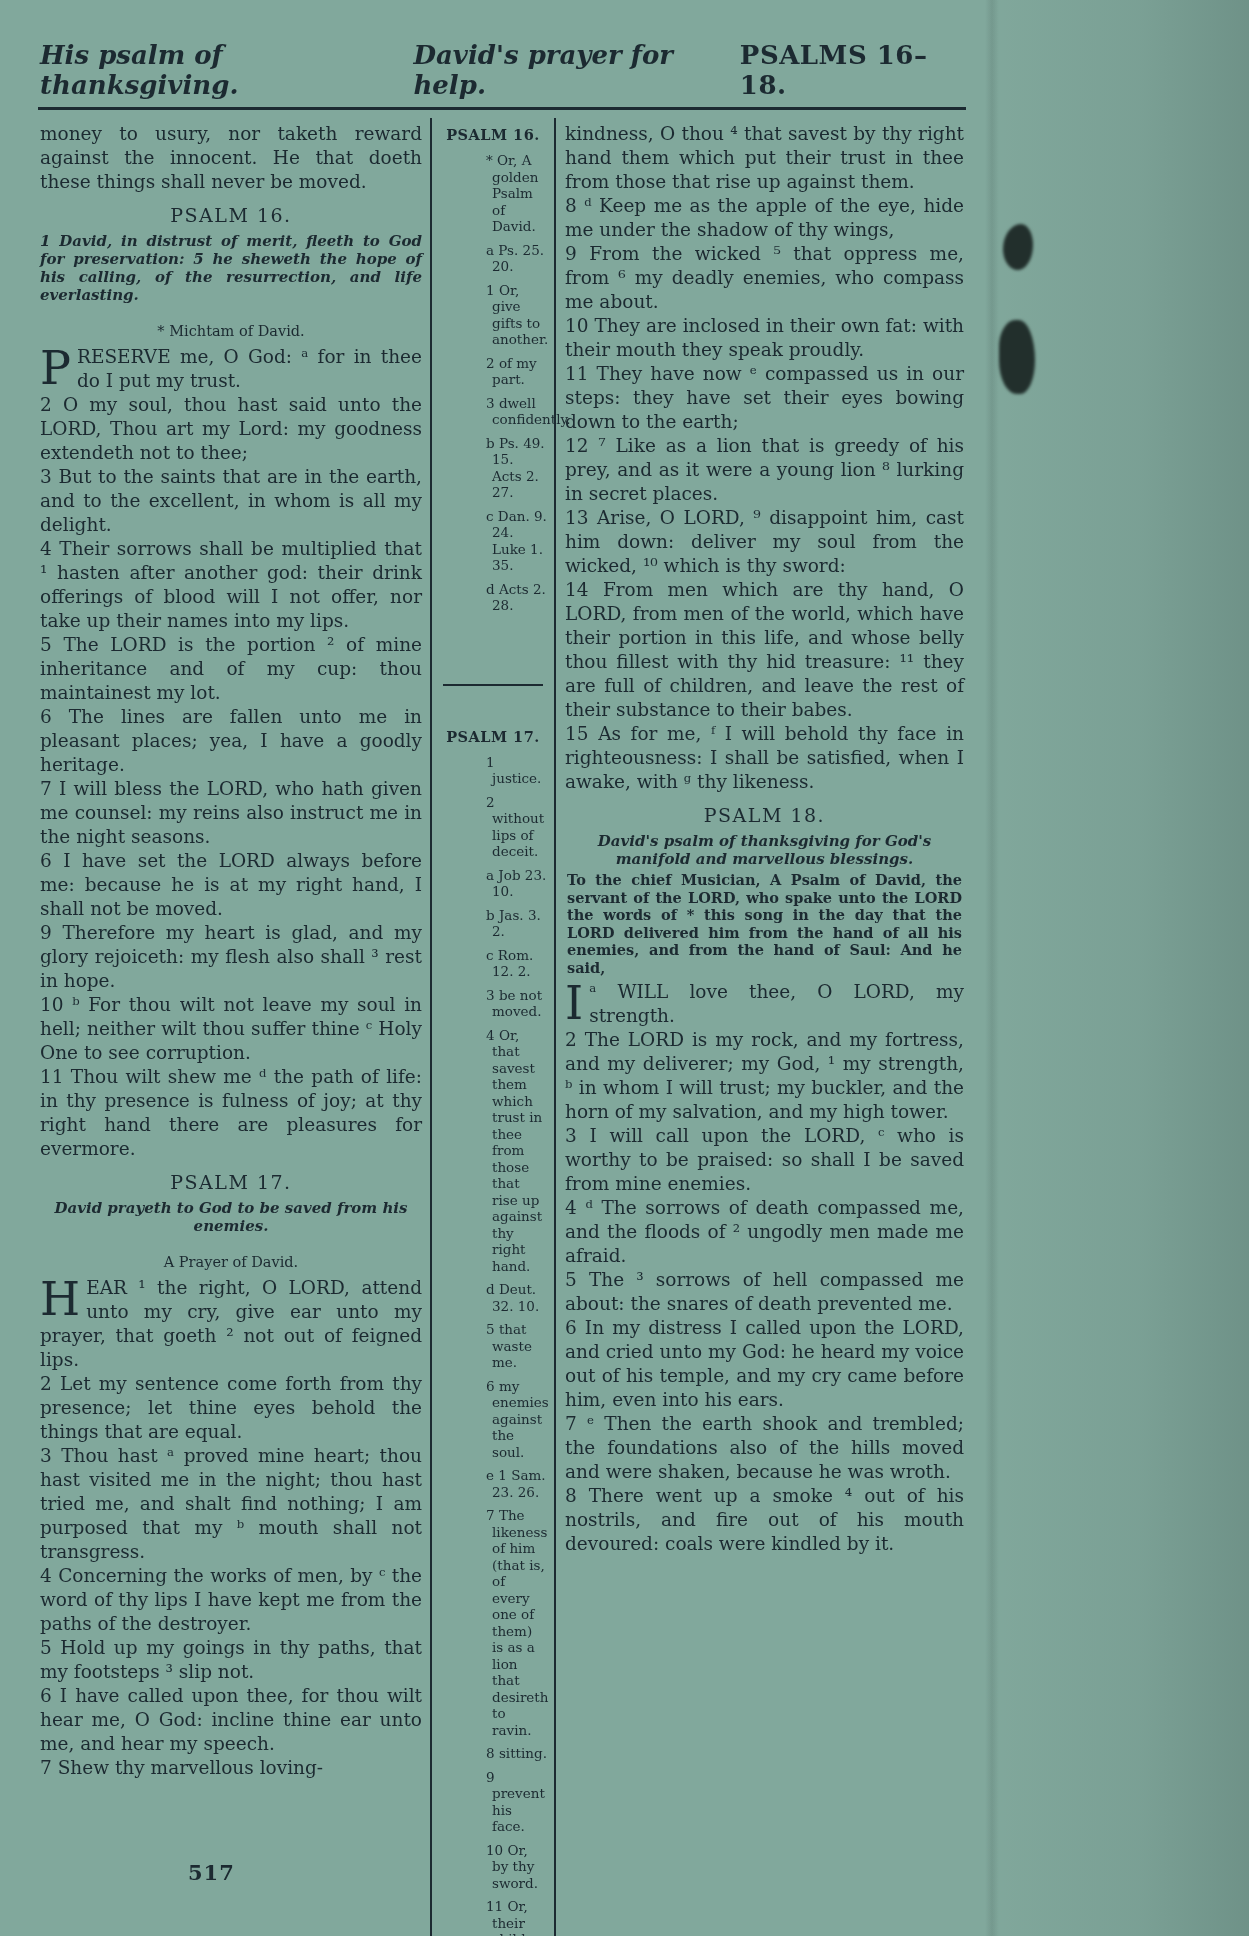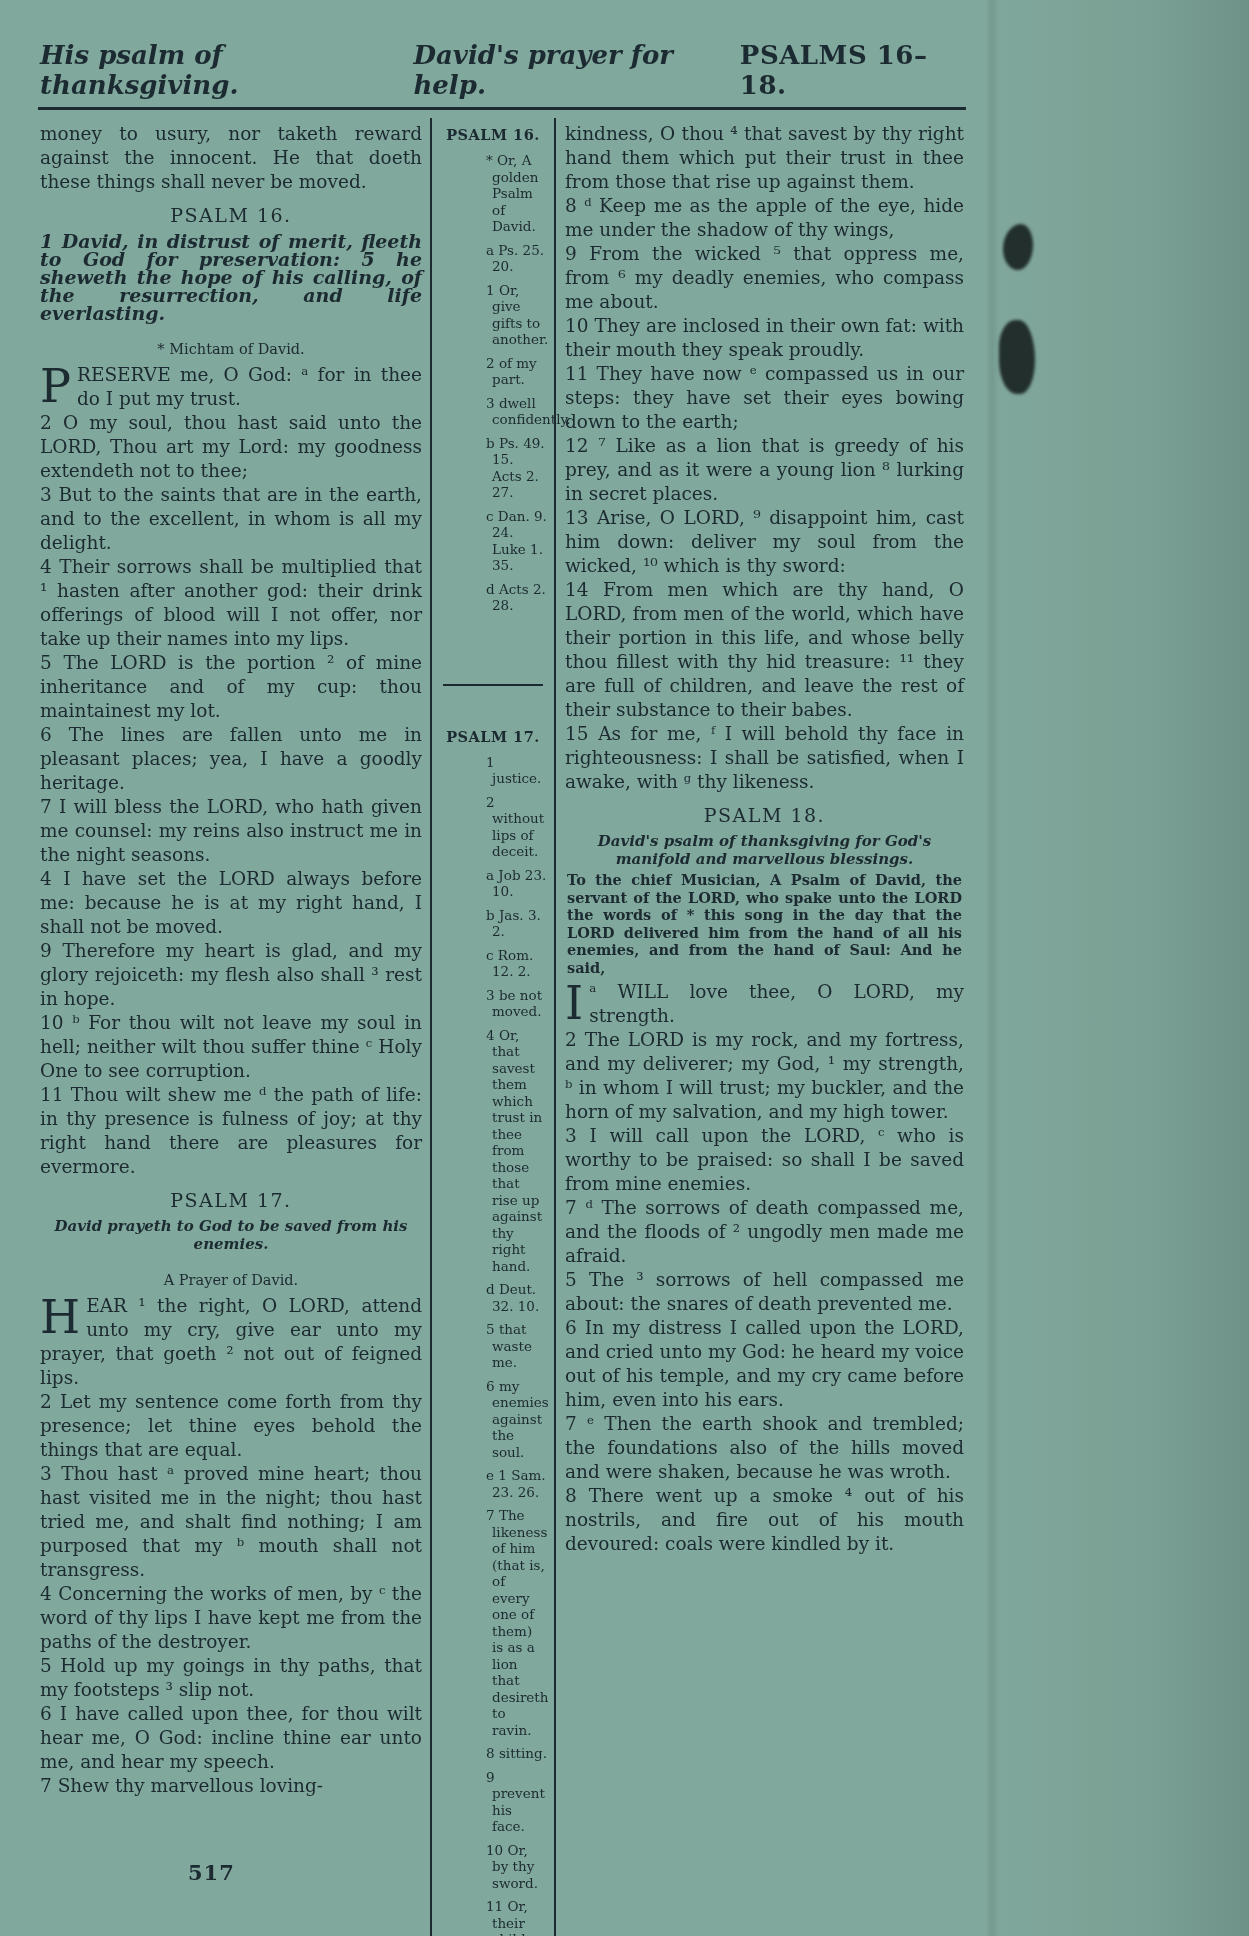--- a/index.html
+++ b/index.html
@@ -21,21 +21,21 @@
   .head-rule { height:3px; background:var(--ink); margin-bottom:8px; }
 
   .columns { display:flex; }
   .col-left  { width:392px; padding:4px 8px 0 2px; }
   .col-center{ width:126px; border-left:2px solid var(--ink); border-right:2px solid var(--ink);
                padding:8px 7px 0; }
   .col-right { flex:1; padding:4px 2px 0 9px; }
 
   .block { font-size:18.5px; line-height:24px; text-align:justify; }
   .b-heading { text-align:center; font-size:19px; letter-spacing:1.5px; margin:9px 0 5px; font-weight:normal; }
-  .b-summary { font-style:italic; font-weight:bold; font-size:19px; line-height:18px; margin:2px 0; text-align:justify; }
+  .b-summary { font-style:italic; font-weight:bold; font-size:15px; line-height:18px; margin:2px 0; text-align:justify; }
   .b-summary-center { font-style:italic; font-weight:bold; font-size:15px; line-height:18px; margin:2px 0; text-align:center; }
   .b-attribution { text-align:center; font-size:14.5px; line-height:18px; margin:18px 0 5px; }
   .b-intro { font-size:14.5px; line-height:17.5px; text-align:justify; margin:3px 2px 4px; font-weight:bold; }
   .b-verse-first {}
   .dropcap { float:left; font-size:46px; line-height:44px; padding:1px 6px 0 0; }
 
   .notes-title { text-align:center; font-size:14.5px; font-weight:bold; letter-spacing:.5px;
     margin-bottom:9px; }
   .note { font-size:13.5px; line-height:16.5px; margin-bottom:7px; text-indent:-6px; padding-left:6px;margin-left:47px; }
   .note-rule { height:2px; background:var(--ink); margin:70px 4px 42px; }
@@ -76,21 +76,21 @@
         <p class="block b-heading">PSALM 16.</p>
         <p class="block b-summary">1 David, in distrust of merit, fleeth to God for preservation: 5 he sheweth the hope of his calling, of the resurrection, and life everlasting.</p>
         <p class="block b-attribution">* Michtam of David.</p>
         <p class="block b-verse-first"><span class="dropcap">P</span>RESERVE me, O God: ᵃ for in thee do I put my trust.</p>
         <p class="block b-body">2 O my soul, thou hast said unto the LORD, Thou art my Lord: my goodness extendeth not to thee;</p>
         <p class="block b-body">3 But to the saints that are in the earth, and to the excellent, in whom is all my delight.</p>
         <p class="block b-body">4 Their sorrows shall be multiplied that ¹ hasten after another god: their drink offerings of blood will I not offer, nor take up their names into my lips.</p>
         <p class="block b-body">5 The LORD is the portion ² of mine inheritance and of my cup: thou maintainest my lot.</p>
         <p class="block b-body">6 The lines are fallen unto me in pleasant places; yea, I have a goodly heritage.</p>
         <p class="block b-body">7 I will bless the LORD, who hath given me counsel: my reins also instruct me in the night seasons.</p>
-        <p class="block b-body">4 I have set the LORD always before me: because he is at my right hand, I shall not be moved.</p>
+        <p class="block b-body">6 I have set the LORD always before me: because he is at my right hand, I shall not be moved.</p>
         <p class="block b-body">9 Therefore my heart is glad, and my glory rejoiceth: my flesh also shall ³ rest in hope.</p>
         <p class="block b-body">10 ᵇ For thou wilt not leave my soul in hell; neither wilt thou suffer thine ᶜ Holy One to see corruption.</p>
         <p class="block b-body">11 Thou wilt shew me ᵈ the path of life: in thy presence is fulness of joy; at thy right hand there are pleasures for evermore.</p>
         <p class="block b-heading">PSALM 17.</p>
         <p class="block b-summary-center">David prayeth to God to be saved from his enemies.</p>
         <p class="block b-attribution">A Prayer of David.</p>
         <p class="block b-verse-first"><span class="dropcap">H</span>EAR ¹ the right, O LORD, attend unto my cry, give ear unto my prayer, that goeth ² not out of feigned lips.</p>
         <p class="block b-body">2 Let my sentence come forth from thy presence; let thine eyes behold the things that are equal.</p>
         <p class="block b-body">3 Thou hast ᵃ proved mine heart; thou hast visited me in the night; thou hast tried me, and shalt find nothing; I am purposed that my ᵇ mouth shall not transgress.</p>
         <p class="block b-body">4 Concerning the works of men, by ᶜ the word of thy lips I have kept me from the paths of the destroyer.</p>
@@ -172,21 +172,21 @@
         <p class="block b-body">12 ⁷ Like as a lion that is greedy of his prey, and as it were a young lion ⁸ lurking in secret places.</p>
         <p class="block b-body">13 Arise, O LORD, ⁹ disappoint him, cast him down: deliver my soul from the wicked, ¹⁰ which is thy sword:</p>
         <p class="block b-body">14 From men which are thy hand, O LORD, from men of the world, which have their portion in this life, and whose belly thou fillest with thy hid treasure: ¹¹ they are full of children, and leave the rest of their substance to their babes.</p>
         <p class="block b-body">15 As for me, ᶠ I will behold thy face in righteousness: I shall be satisfied, when I awake, with ᵍ thy likeness.</p>
         <p class="block b-heading">PSALM 18.</p>
         <p class="block b-summary-center">David's psalm of thanksgiving for God's manifold and marvellous blessings.</p>
         <p class="block b-intro">To the chief Musician, A Psalm of David, the servant of the LORD, who spake unto the LORD the words of * this song in the day that the LORD delivered him from the hand of all his enemies, and from the hand of Saul: And he said,</p>
         <p class="block b-verse-first"><span class="dropcap">I</span> ᵃ WILL love thee, O LORD, my strength.</p>
         <p class="block b-body">2 The LORD is my rock, and my fortress, and my deliverer; my God, ¹ my strength, ᵇ in whom I will trust; my buckler, and the horn of my salvation, and my high tower.</p>
         <p class="block b-body">3 I will call upon the LORD, ᶜ who is worthy to be praised: so shall I be saved from mine enemies.</p>
-        <p class="block b-body">7 ᵈ The sorrows of death compassed me, and the floods of ² ungodly men made me afraid.</p>
+        <p class="block b-body">4 ᵈ The sorrows of death compassed me, and the floods of ² ungodly men made me afraid.</p>
         <p class="block b-body">5 The ³ sorrows of hell compassed me about: the snares of death prevented me.</p>
         <p class="block b-body">6 In my distress I called upon the LORD, and cried unto my God: he heard my voice out of his temple, and my cry came before him, even into his ears.</p>
         <p class="block b-body">7 ᵉ Then the earth shook and trembled; the foundations also of the hills moved and were shaken, because he was wroth.</p>
         <p class="block b-body">8 There went up a smoke ⁴ out of his nostrils, and fire out of his mouth devoured: coals were kindled by it.</p>
       </div>
 
   </div>
 </div>
 
 <div class="page-number">517</div>

